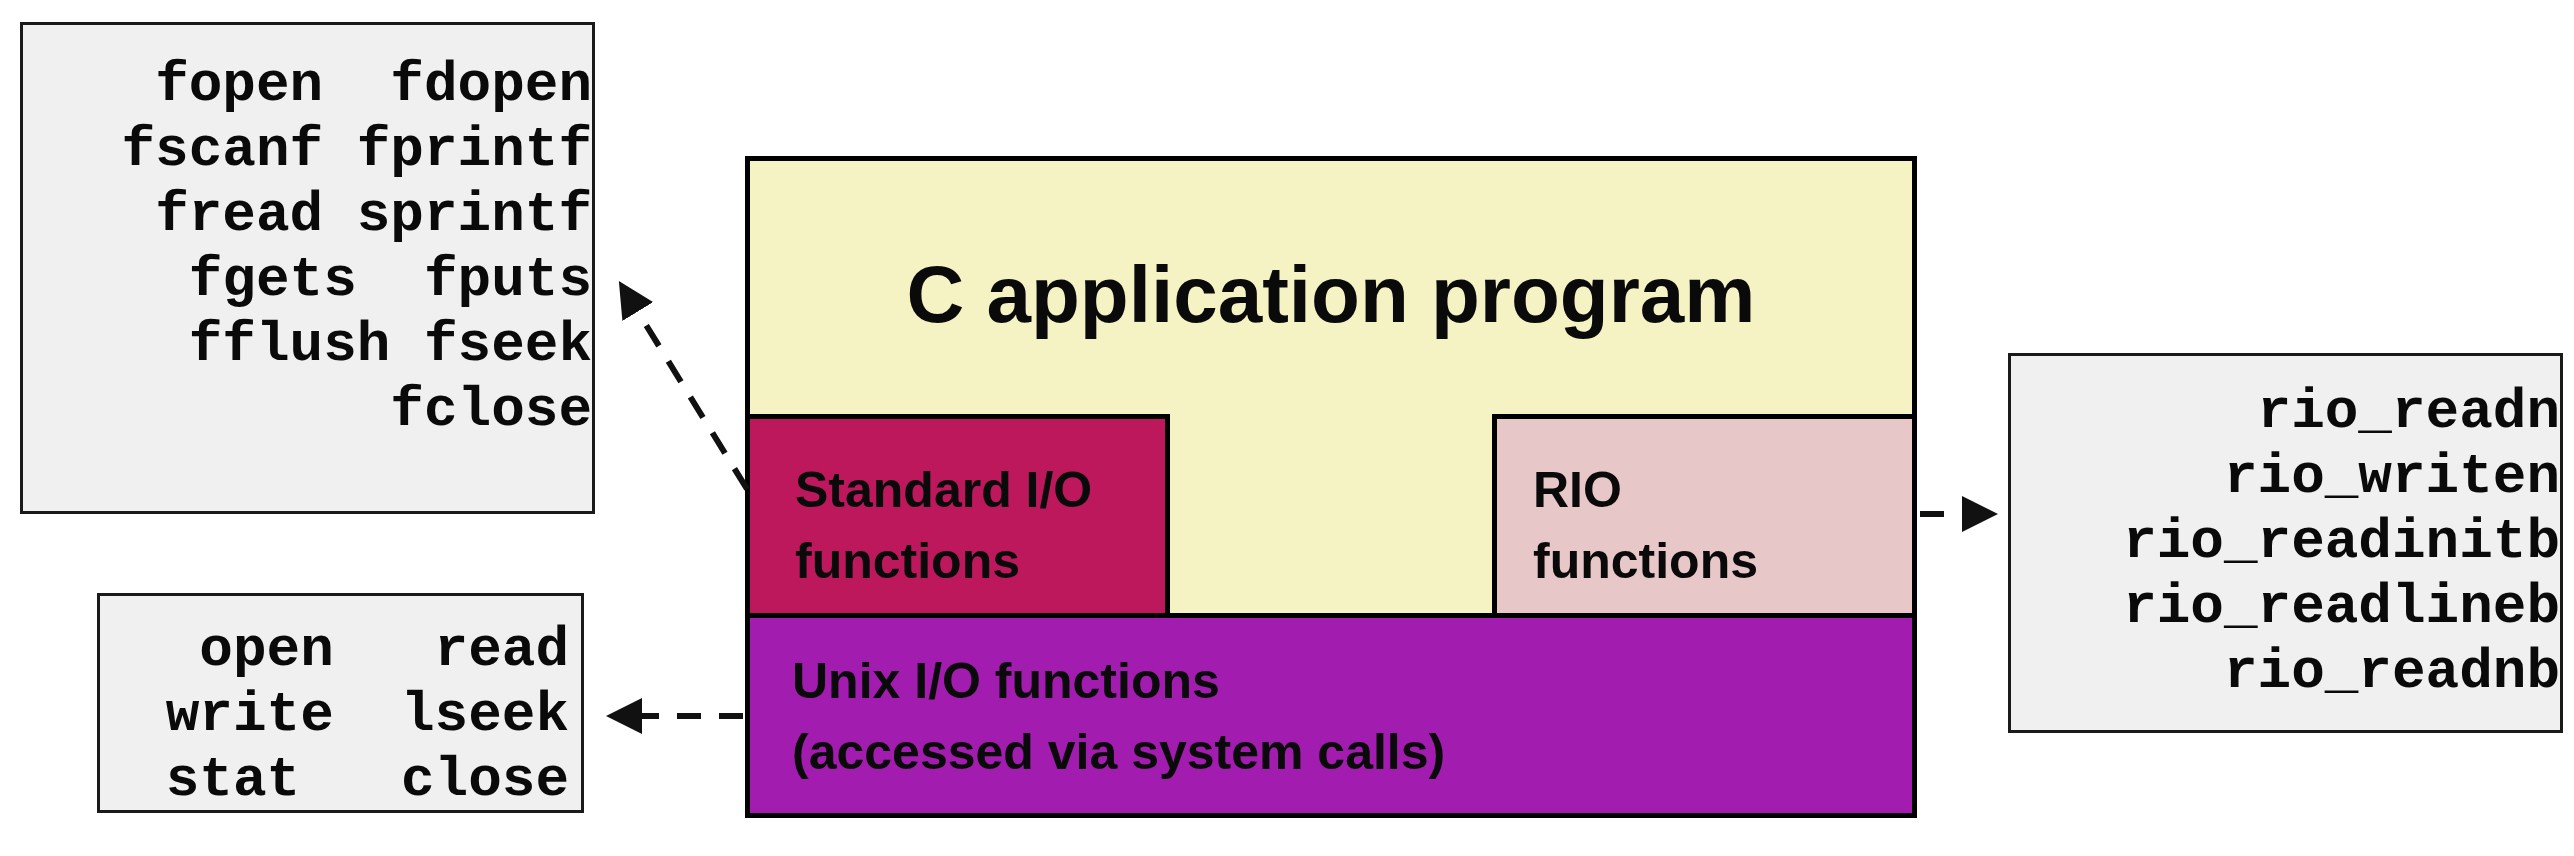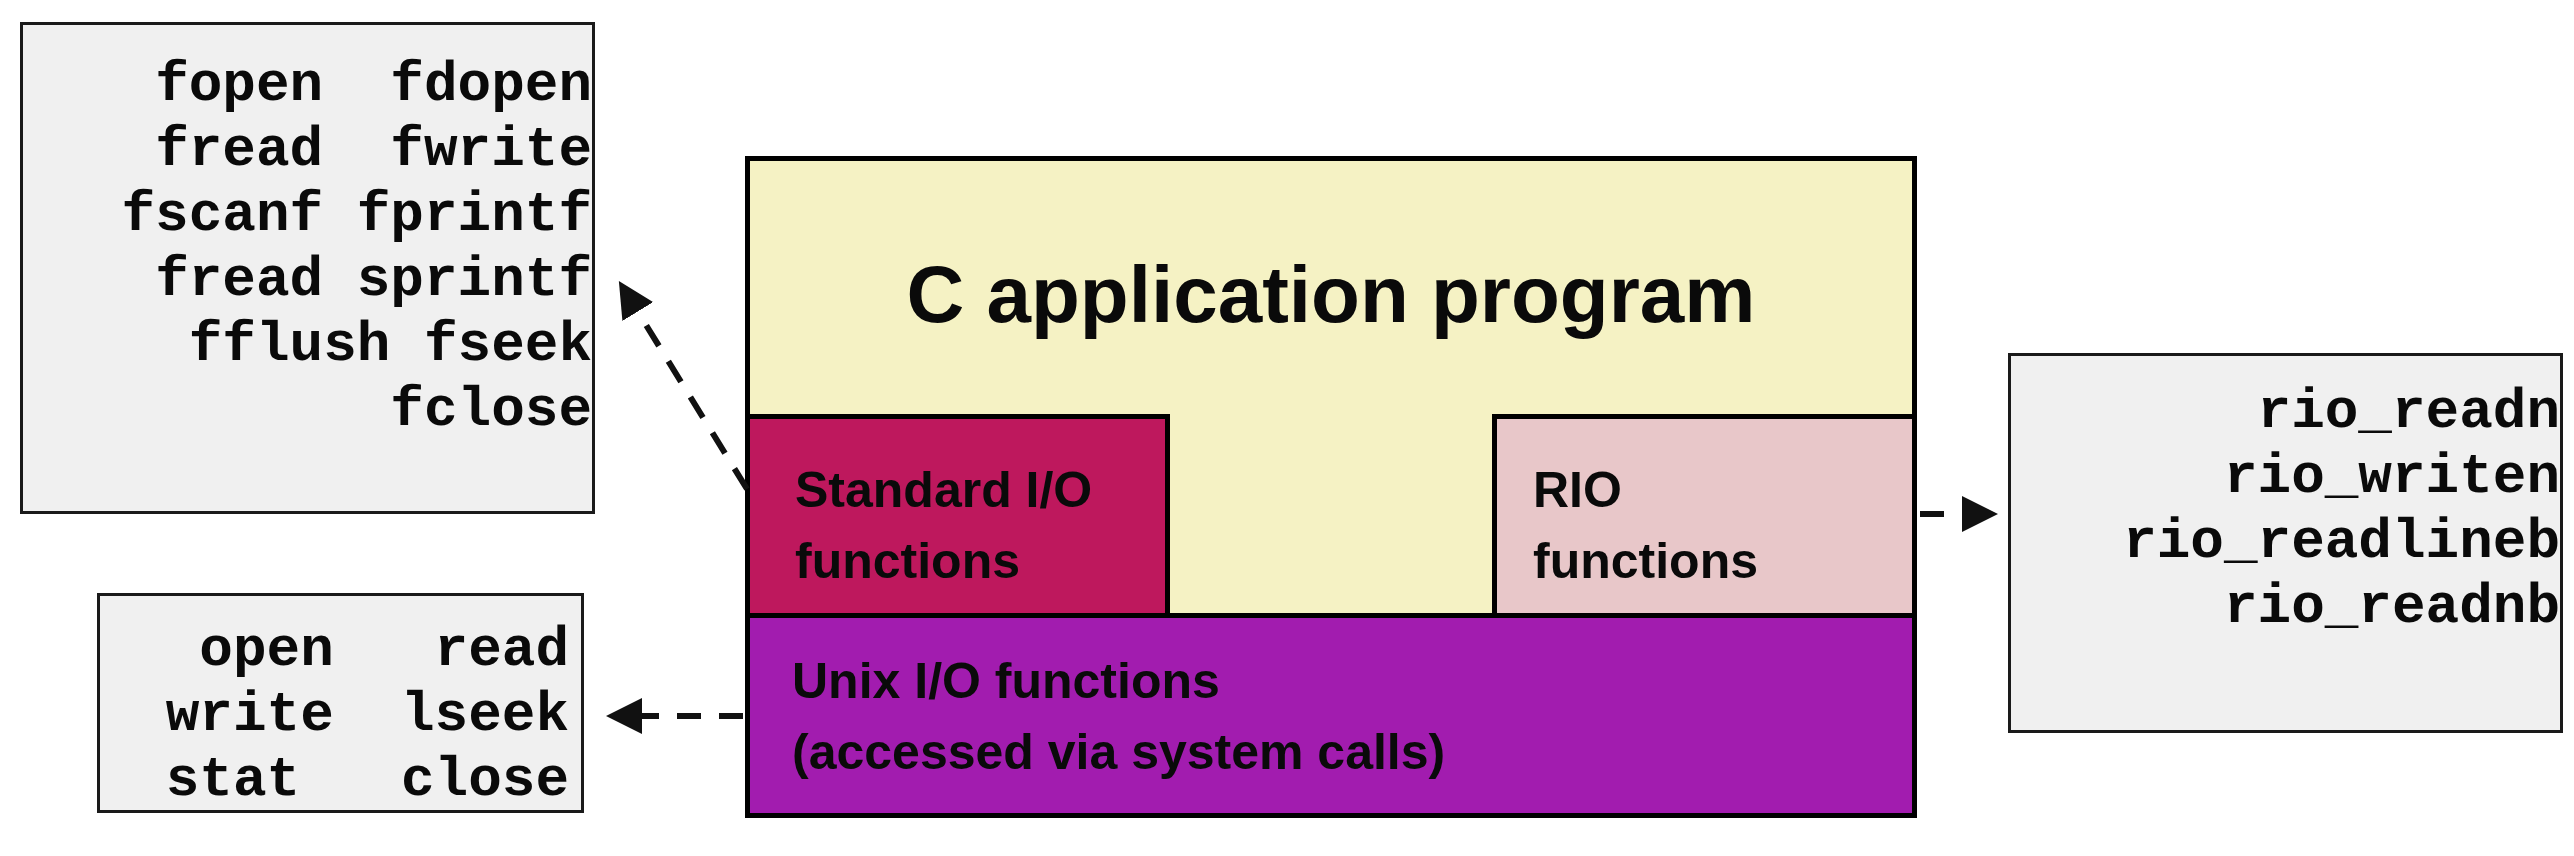--- a/index.html
+++ b/index.html
@@ -129,36 +129,37 @@
     <div>functions</div>
   </div>
 
   <div class="unixio-box">
     <div>Unix I/O functions</div>
     <div>(accessed via system calls)</div>
   </div>
 
   <div class="list-box stdio-list">
     <div class="mono-line">fopen  fdopen</div>
-    <div class="mono-line">fread  fwrite</div>
     <div class="mono-line">fscanf fprintf</div>
     <div class="mono-line">fread sprintf</div>
+    <div class="mono-line">fgets  fputs</div>
     <div class="mono-line">fflush fseek</div>
     <div class="mono-line">fclose</div>
   </div>
 
   <div class="list-box unix-list">
     <div class="mono-line">open   read</div>
     <div class="mono-line">write  lseek</div>
     <div class="mono-line">stat   close</div>
   </div>
 
   <div class="list-box rio-list">
     <div class="mono-line">rio_readn</div>
     <div class="mono-line">rio_writen</div>
+    <div class="mono-line">rio_readinitb</div>
     <div class="mono-line">rio_readlineb</div>
     <div class="mono-line">rio_readnb</div>
   </div>
 
   <svg class="arrow-overlay" viewBox="0 0 2574 856" xmlns="http://www.w3.org/2000/svg">
     <defs>
       <marker id="ah" viewBox="0 0 12 12" refX="10" refY="6" markerWidth="6" markerHeight="6" orient="auto-start-reverse">
         <path d="M0,0 L12,6 L0,12 Z" fill="#111111"></path>
       </marker>
     </defs>

